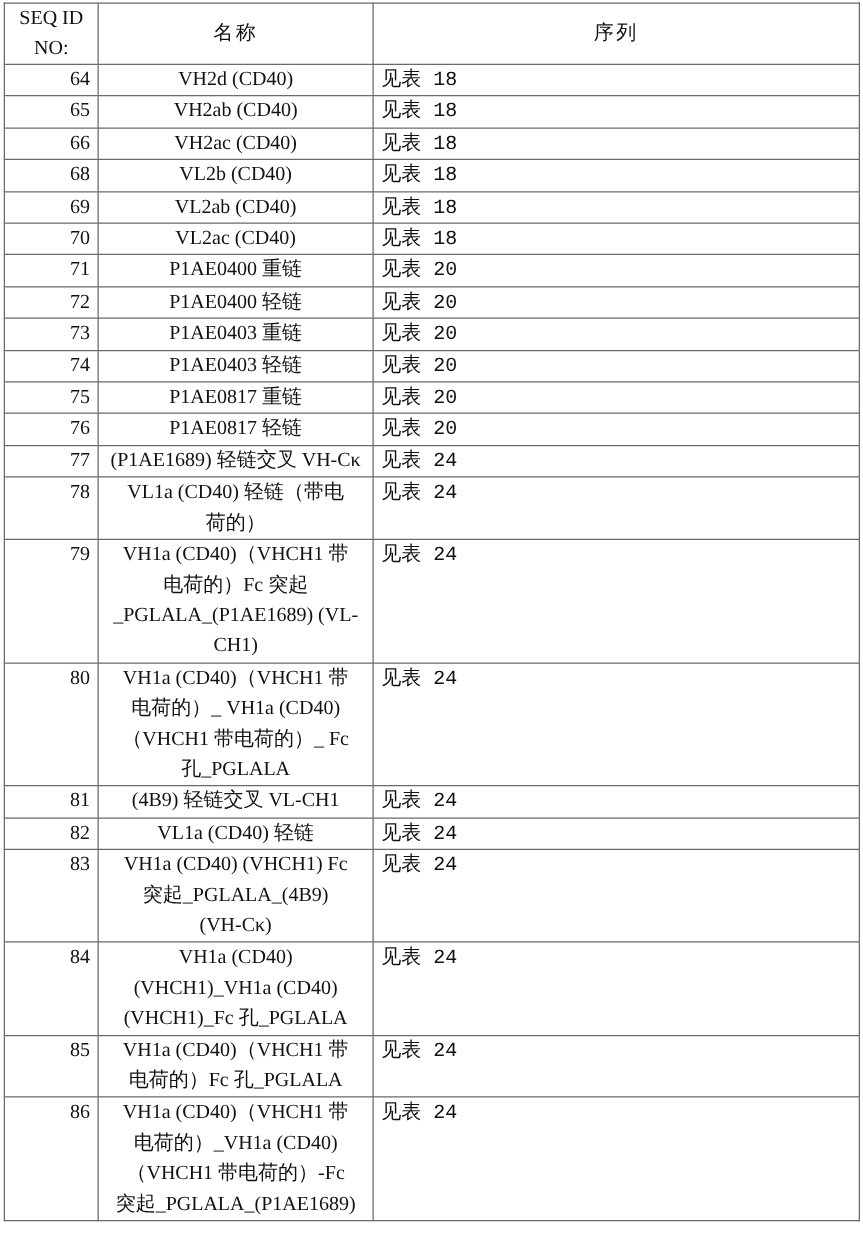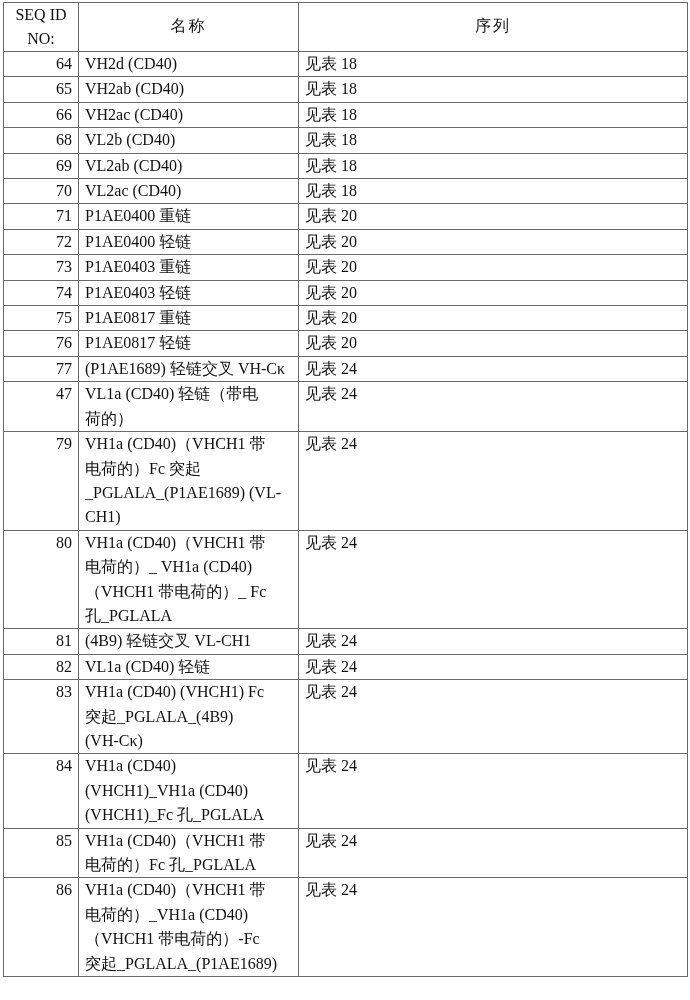--- a/index.html
+++ b/index.html
@@ -43,23 +43,25 @@
     col.c-id { width: 75px; }
     col.c-name { width: 220px; }
     col.c-seq { width: 389px; }
     td.id-cell {
       text-align: right;
       padding: 0 2px;
     }
     td.name-cell {
       padding-left: 8px;
       padding-right: 6px;
+      text-align: center;
     }
     td.seq-cell {
       padding-left: 8px;
+      font-family: Liberation Mono, monospace;
     }
     .hdr-name, .hdr-seq {
       letter-spacing: 2px;
       font-family: Liberation Mono, monospace;
     }
   </style>
 </head>
 <body>
 
 <table class="seq-table">
@@ -140,21 +142,21 @@
         <td class="name-cell">P1AE0817 轻链</td>
         <td class="seq-cell">见表 20</td>
       </tr>
     <tr>
         <td class="id-cell">77</td>
         <td class="name-cell">(P1AE1689) 轻链交叉 VH-Cκ</td>
         <td class="seq-cell">见表 24</td>
       </tr>
 
     <tr>
-      <td class="id-cell">47</td>
+      <td class="id-cell">78</td>
       <td class="name-cell">
         <div>VL1a (CD40) 轻链（带电</div>
         <div>荷的）</div>
       </td>
       <td class="seq-cell">见表 24</td>
     </tr>
 
     <tr>
       <td class="id-cell">79</td>
       <td class="name-cell">

